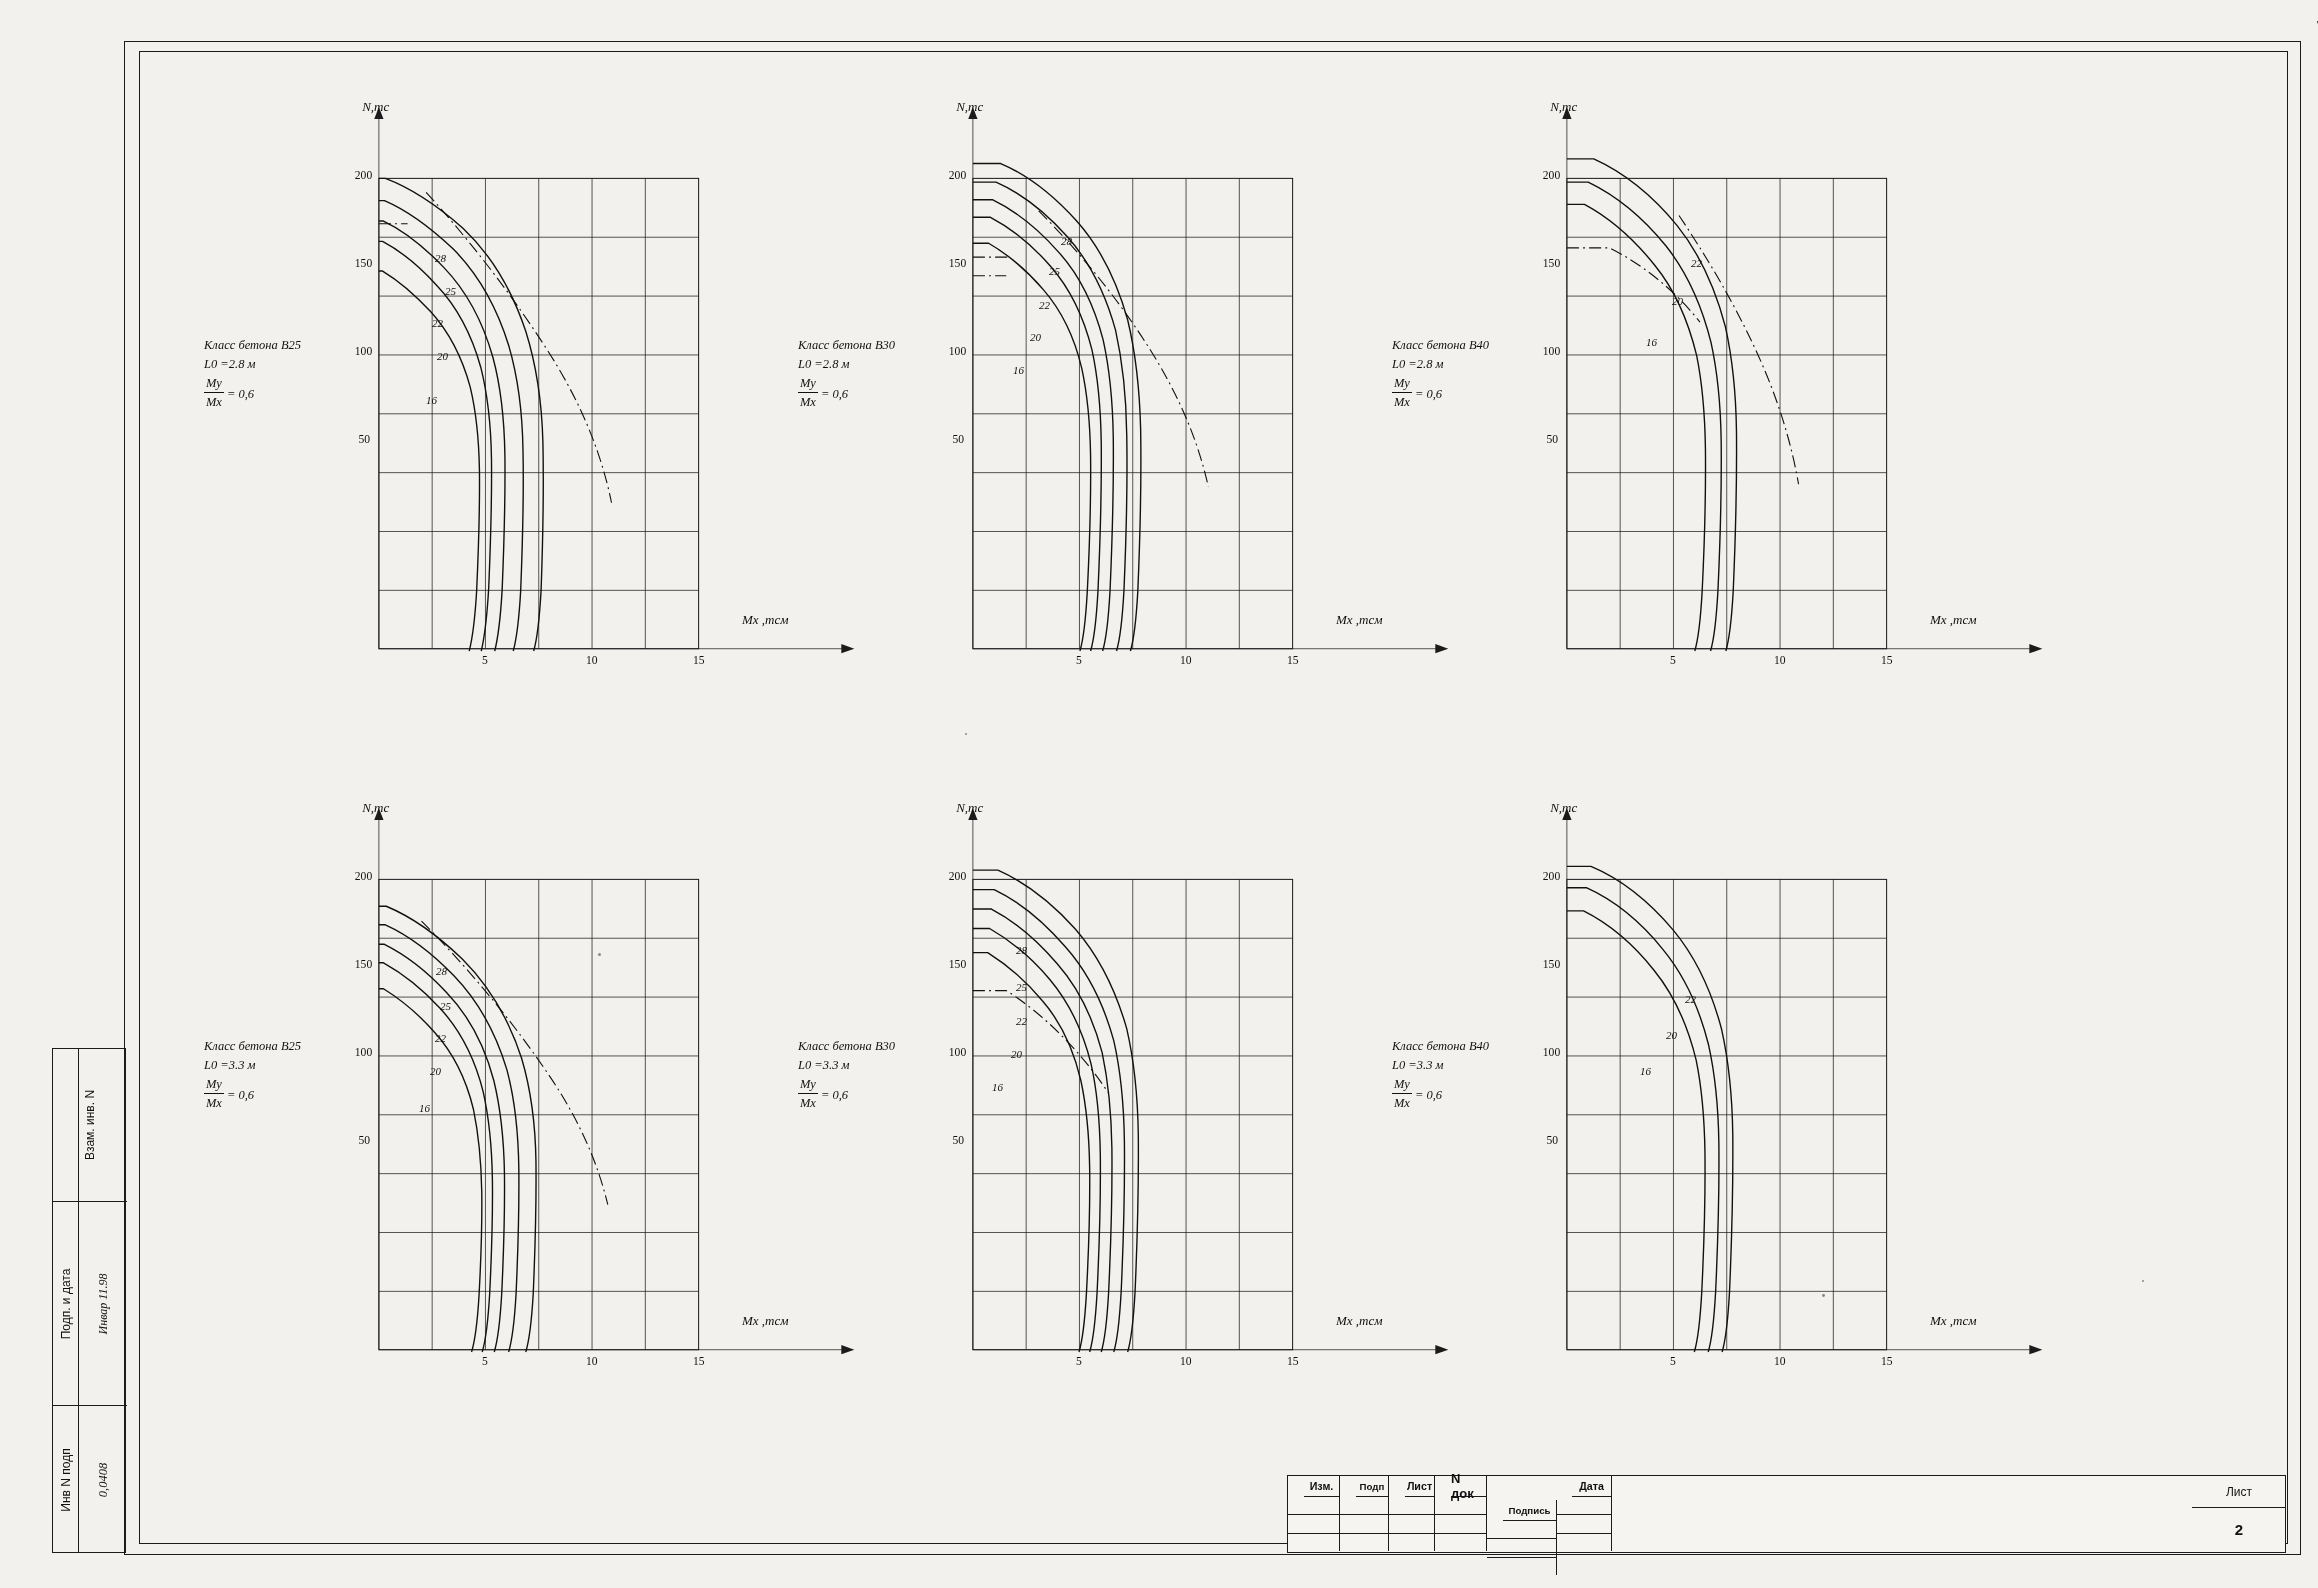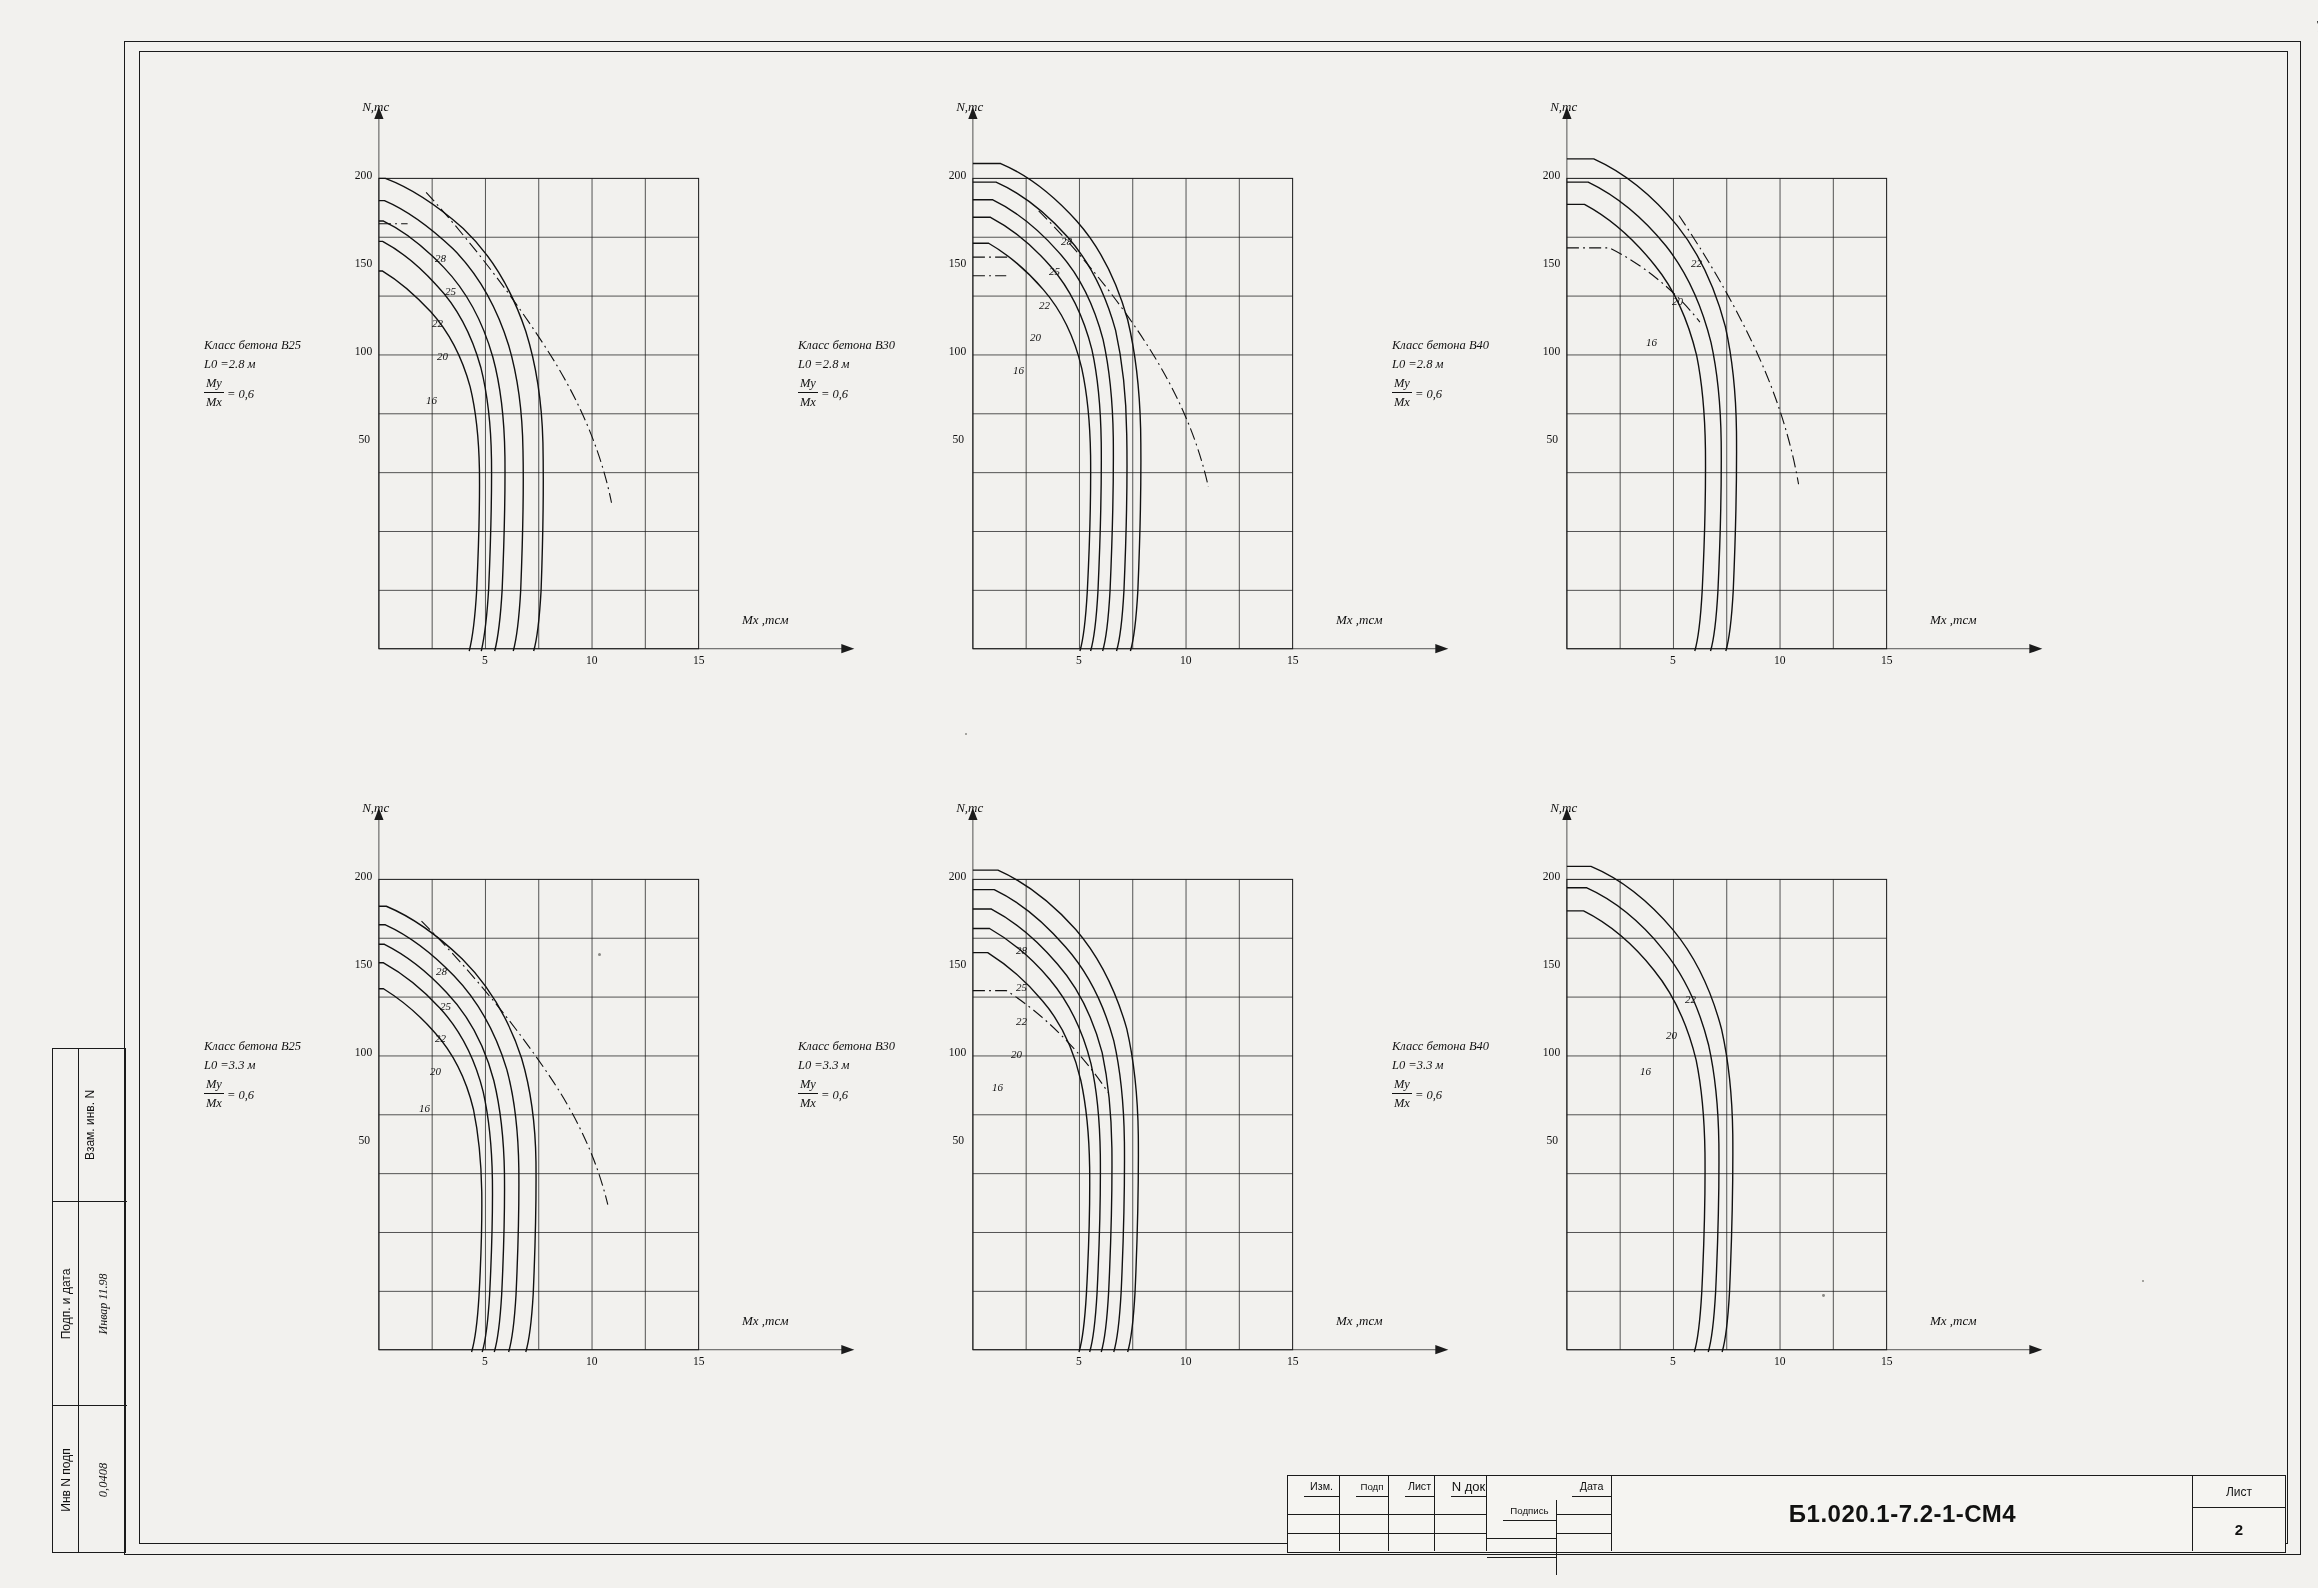--- a/index.html
+++ b/index.html
@@ -60,21 +60,21 @@
   .titleblock{
     position:absolute;left:1287px;top:1475px;width:999px;height:78px;
     border:1.4px solid #1b1b1b;box-sizing:border-box;background:#f5f4f1;
   }
   .tb-grid{position:absolute;left:0;top:0;width:325px;height:75px;}
   .tb-col{position:absolute;top:0;height:75px;border-right:1.4px solid #1b1b1b;box-sizing:border-box;}
   .tb-colhdr{
     position:absolute;left:16px;top:0;right:0;height:20.4px;
     border-bottom:1.4px solid #1b1b1b;
     display:flex;align-items:center;justify-content:center;
-    font-size:10.7px;font-weight:normal;color:#111;
+    font-size:10.7px;font-weight:bold;color:#111;
   }
   .tb-rowline{position:absolute;left:0;right:0;border-bottom:0.9px solid #1b1b1b;}
   .tb-code{
     position:absolute;left:325px;top:0;width:580px;height:75px;
     display:flex;align-items:center;justify-content:center;
     font-size:24px;font-weight:bold;color:#111;letter-spacing:0.5px;
     border-right:1.4px solid #1b1b1b;box-sizing:border-box;
   }
   .tb-sheet{
     position:absolute;left:904px;top:0;width:94px;height:75px;
@@ -515,21 +515,20 @@
         <div class="tb-rowline" style="top:38px;"></div>
         <div class="tb-rowline" style="top:57px;"></div>
       </div>
       <div class="tb-col" style="left:268px;width:56px;">
         <div class="tb-colhdr">Дата</div>
         <div class="tb-rowline" style="top:38px;"></div>
         <div class="tb-rowline" style="top:57px;"></div>
       </div>
     </div>
 
-    <div class="tb-code">Б1.020.1-7.2-1-СМ4</div>
 
     <div class="tb-sheet">
       <div class="lbl">Лист</div>
       <div class="val">2</div>
     </div>
   </div>
 
   <div class="speck" style="left:598px;top:953px;width:3.2px;height:3.2px;"></div>
   <div class="speck" style="left:1822px;top:1294px;width:2.8px;height:2.8px;"></div>
   <div class="speck" style="left:2142px;top:1280px;width:2.3px;height:2.3px;"></div>

